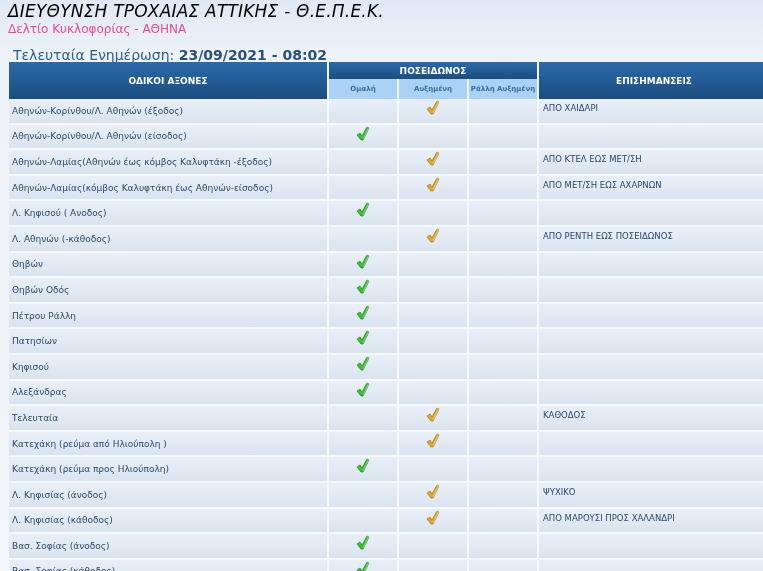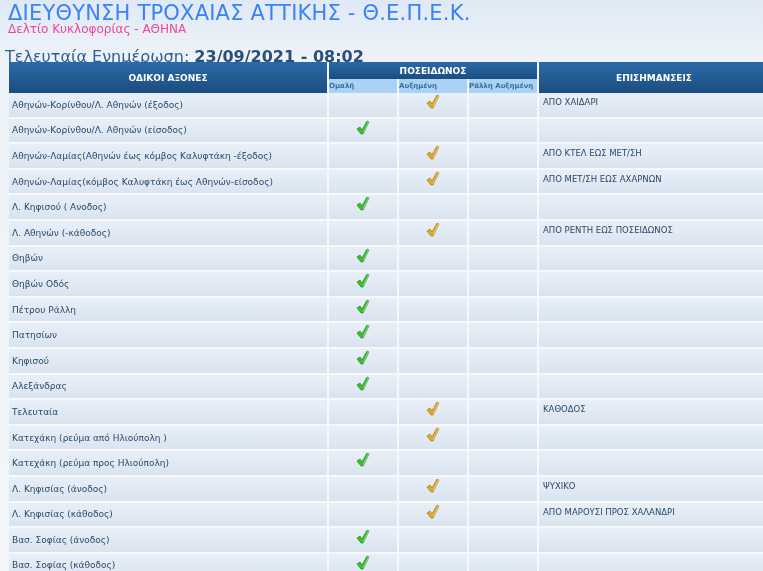--- a/index.html
+++ b/index.html
@@ -4,46 +4,46 @@
 <style>
   html, body { margin:0; padding:0; }
   body {
     width:763px; height:571px; overflow:hidden;
     background: linear-gradient(#dfe9f5 0px, #eef3f9 60px, #f3f6fa 100%);
     font-family: "DejaVu Sans", sans-serif;
     position:relative;
   }
   .title {
     position:absolute; left:8px; top:1px;
-    font-size:21px; color:#3b82f6; letter-spacing:0.2px; white-space:nowrap;
+    font-size:17px; color:#000000; letter-spacing:0.2px; white-space:nowrap;font-style:italic;
   }
   .subtitle {
     position:absolute; left:8px; top:22px;
     font-size:12px; color:#ec4899; white-space:nowrap;
   }
   .updated {
-    position:absolute; left:5px; top:47px;
-    font-size:16px; color:#2f5f8f; white-space:nowrap;
+    position:absolute; left:13px; top:47px;
+    font-size:14px; color:#2f5f8f; white-space:nowrap;
   }
   .updated b { font-weight:bold; color:#2a4f78; }
   table.traffic {
     position:absolute; left:9px; top:62px;
     border-collapse:separate; border-spacing:0;
     width:760px; table-layout:fixed;
   }
   table.traffic th, table.traffic td { padding:0; }
   .h-dark {
     background: linear-gradient(#2b6aa8, #1b4d80);
     color:#fff; font-size:9px; font-weight:bold; text-align:center;
     border-right:2px solid #f2f6fb;
   }
   .h-dark.last { border-right:none; }
   .h-sub {
-    background:#a9d2f5; color:#3b6d9c; font-size:7px; text-align:left;
-    height:14px; border-right:2px solid #f2f6fb;
+    background:#a9d2f5; color:#3b6d9c; font-size:7px; text-align:center;
+    height:20px; border-right:2px solid #f2f6fb;
   }
   .h-row1 th { height:17px; }
   tr.row td {
     height:19.6px;
     background: linear-gradient(#e9eff7, #d9e4f0);
     border-bottom:2px solid #f6f9fc;
     border-right:2px solid #f6f9fc;
     font-size:9px; color:#2c4a68; vertical-align:middle;
   }
   tr.row td.name { padding-left:3px; white-space:nowrap; overflow:hidden; }

